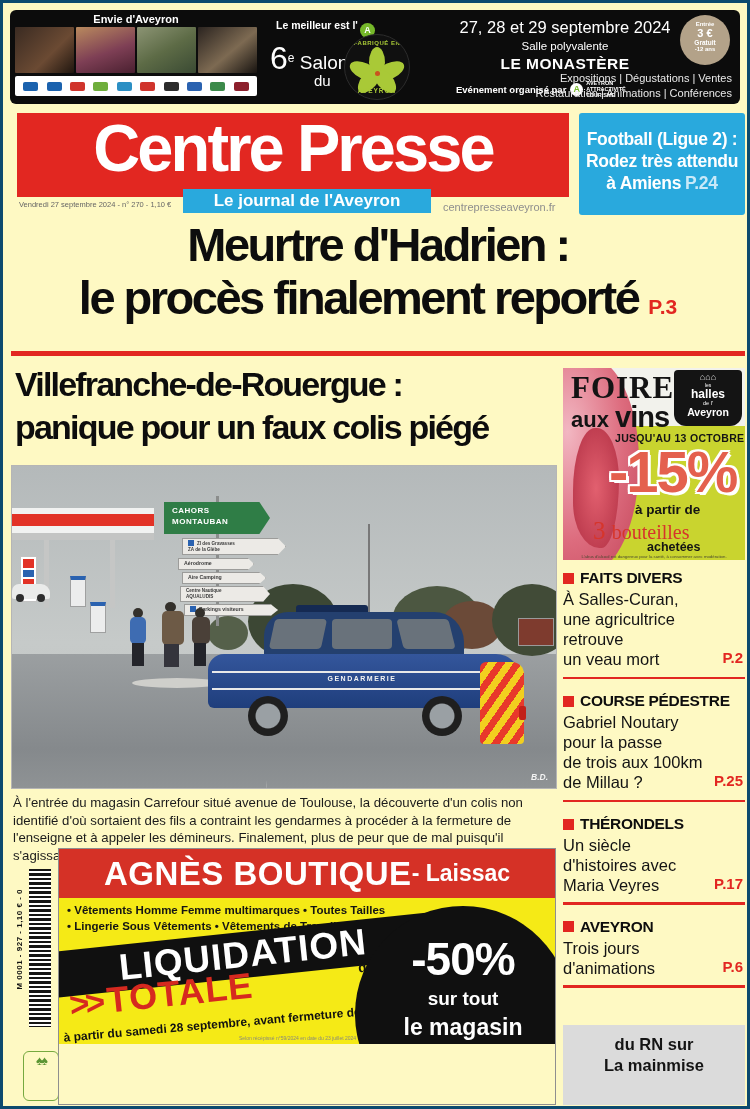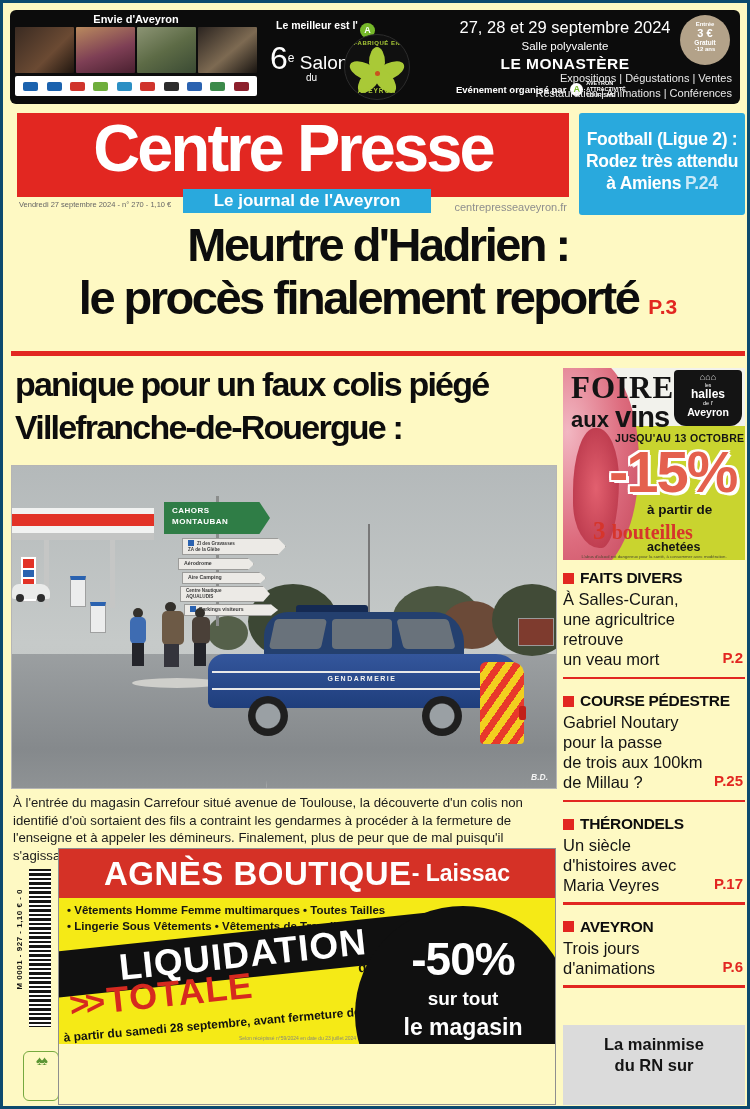--- a/index.html
+++ b/index.html
@@ -17,21 +17,21 @@
   .tb-ph3{background:linear-gradient(150deg,#8c9474,#5d6b46 50%,#3a4a33);}
   .tb-ph4{background:linear-gradient(140deg,#2b2420,#7d6a52 55%,#171310);}
   .tb-logos{margin-top:3px;height:20px;background:#fff;border-radius:2px;display:flex;align-items:center;justify-content:space-around;padding:0 4px;}
   .tb-logos span{display:inline-block;width:15px;height:9px;border-radius:2px;}
   .tb-center{width:188px;position:relative;}
   .tb-tagline{position:absolute;left:14px;top:9px;font-size:10.5px;font-weight:700;}
   .tb-tag-dot{display:inline-block;width:15px;height:15px;background:#76b82a;border-radius:50%;color:#fff;font-size:9px;font-weight:800;text-align:center;line-height:15px;vertical-align:-4px;margin-left:2px;}
   .tb-salon{position:absolute;left:8px;top:30px;font-size:19px;font-weight:400;}
   .tb-salon .num{font-size:32px;font-weight:400;}
   .tb-salon sup{font-size:12px;}
-  .tb-du{position:absolute;left:44px;top:62px;font-size:10px;}
+  .tb-du{position:absolute;left:52px;top:62px;font-size:15px;}
   .tb-logo-circle{position:absolute;left:82px;top:24px;width:64px;height:64px;border-radius:50%;background:#101010;border:1px solid #2c2c2c;overflow:hidden;}
   .tb-logo-circle .leaf{position:absolute;width:16px;height:26px;background:#a9c937;border-radius:50% 50% 50% 50%/60% 60% 40% 40%;}
   .tb-logo-top{position:absolute;top:5px;width:100%;text-align:center;font-size:6px;font-weight:700;color:#a9c937;letter-spacing:.5px;}
   .tb-logo-bottom{position:absolute;bottom:5px;width:100%;text-align:center;font-size:6.5px;font-weight:800;color:#a9c937;letter-spacing:1px;}
   .tb-logo-dot{position:absolute;left:30px;top:36px;width:5px;height:5px;background:#c9541f;border-radius:50%;}
   .tb-right{flex:1;position:relative;}
   .tb-dates{position:absolute;left:0;top:8px;width:230px;text-align:center;font-size:16.5px;font-weight:400;}
   .tb-venue{position:absolute;left:0;top:30px;width:230px;text-align:center;font-size:11.5px;}
   .tb-city{position:absolute;left:0;top:45px;width:230px;text-align:center;font-size:15.5px;font-weight:700;letter-spacing:.5px;}
   .tb-badge{position:absolute;right:10px;top:5px;width:50px;height:50px;background:#b3a289;border-radius:50%;text-align:center;color:#fff;font-weight:700;padding-top:6px;box-sizing:border-box;}
@@ -41,21 +41,21 @@
   .tb-org-a{width:13px;height:13px;border-radius:50%;background:#fff;color:#76b82a;font-size:9px;font-weight:800;text-align:center;line-height:13px;}
   .tb-org-name{font-size:5.5px;font-weight:700;line-height:1.1;white-space:pre-line;}
   .tb-cats{position:absolute;right:8px;bottom:20px;font-size:11px;color:#e9e9e9;}
   .tb-cats2{position:absolute;right:8px;bottom:5px;font-size:11px;color:#e9e9e9;}
 
   
   .masthead{position:absolute;left:14px;top:110px;width:552px;height:84px;background:#e22721;}
   .masthead-title{position:absolute;width:100%;top:-4px;text-align:center;color:#fff;font-size:67px;font-weight:700;letter-spacing:-3px;white-space:nowrap;transform:scaleX(.97);}
   .mast-ribbon{position:absolute;left:180px;top:186px;width:248px;height:24px;background:#29a9dd;color:#fff;font-size:17px;font-weight:700;text-align:center;line-height:24px;}
   .mast-edition{position:absolute;left:16px;top:197px;font-size:7.5px;color:#666;}
-  .mast-site{position:absolute;left:440px;top:198px;width:124px;text-align:right;font-size:11px;color:#8e8e8e;}
+  .mast-site{position:absolute;left:440px;top:198px;width:124px;text-align:left;font-size:11px;color:#8e8e8e;}
   .football-box{position:absolute;left:576px;top:110px;width:166px;height:102px;background:#29a9dd;border-radius:3px;color:#fff;text-align:center;font-weight:700;font-size:17.5px;line-height:1.25;padding-top:16px;box-sizing:border-box;letter-spacing:-.3px;}
   .football-box .pg{color:#c9e9f8;margin-left:4px;}
 
   
   .headline{position:absolute;left:8px;top:216px;width:734px;text-align:center;color:#0d0d0d;font-weight:700;font-size:47px;line-height:1.12;letter-spacing:-2.5px;}
   .headline .pg{color:#e22721;font-size:21px;font-weight:700;letter-spacing:0;margin-left:10px;}
   .red-rule{position:absolute;left:8px;top:348px;width:734px;height:5px;background:#e22721;}
   .subheadline{position:absolute;left:12px;top:360px;width:545px;color:#0d0d0d;font-weight:700;font-size:34px;line-height:1.25;letter-spacing:-1.8px;}
 
   
@@ -165,22 +165,22 @@
   .vins-aux{position:absolute;left:8px;top:33px;font-size:22px;font-weight:800;color:#141414;}
   .vins-vins{font-size:29px;letter-spacing:-1px;}
   .vins-badge{position:absolute;right:3px;top:2px;width:68px;height:56px;background:#141414;border-radius:4px 4px 12px 12px;color:#fff;text-align:center;padding-top:3px;box-sizing:border-box;}
   .vins-badge .skyline{font-size:9px;line-height:9px;color:#e9e9e9;}
   .vins-badge .bl{font-size:5px;line-height:6px;}
   .vins-badge .bh{font-size:12px;font-weight:700;line-height:12px;}
   .vins-badge .bd{font-size:5.5px;line-height:7px;}
   .vins-badge .ba{font-size:10.5px;font-weight:700;line-height:10px;}
   .vins-until{position:absolute;left:52px;top:64px;font-size:10.5px;font-weight:800;color:#141414;letter-spacing:.3px;}
   .vins-pct{position:absolute;left:46px;top:70px;font-size:58px;font-weight:800;color:#e4604e;letter-spacing:-2px;text-shadow:2px 0 0 #fff,-2px 0 0 #fff,0 2px 0 #fff,0 -2px 0 #fff,2px 2px 0 #fff,-2px -2px 0 #fff,2px -2px 0 #fff,-2px 2px 0 #fff,3px 3px 0 #fff;}
-  .vins-from{position:absolute;left:72px;top:134px;font-size:13.5px;font-weight:700;color:#141414;padding-left:12px;}
-  .vins-bott{position:absolute;left:30px;top:149px;font-family:"Liberation Serif",serif;color:#d6352b;font-weight:700;}
+  .vins-from{position:absolute;left:72px;top:134px;font-size:13.5px;font-weight:700;color:#141414;}
+  .vins-bott{position:absolute;left:30px;top:149px;font-family:"Liberation Serif",serif;color:#d6352b;font-weight:400;}
   .vins-bott .q{font-size:25px;}
   .vins-bott .b{font-size:20px;}
   .vins-bought{position:absolute;left:84px;top:172px;font-size:12.5px;font-weight:700;color:#141414;}
   .vins-legal{position:absolute;left:0;bottom:1px;width:100%;text-align:center;font-size:4.3px;color:#4a4a30;}
 
   
   .sidebar{position:absolute;left:560px;top:566px;width:182px;}
   .sb-item{position:relative;margin-bottom:13px;}
   .sb-title{display:flex;align-items:center;gap:6px;font-size:15.5px;font-weight:800;color:#0d0d0d;letter-spacing:-.3px;margin-bottom:2px;}
   .sb-sq{width:11px;height:11px;background:#e22721;flex:0 0 11px;}
@@ -269,22 +269,22 @@
     <div><span>à Amiens</span><span class="pg">P.24</span></div>
   </div>
 
   <div class="headline">
     <div>Meurtre d'Hadrien :</div>
     <div><span>le procès finalement reporté</span><span class="pg">P.3</span></div>
   </div>
   <div class="red-rule"></div>
 
   <div class="subheadline">
+    <div>Villefranche-de-Rouergue :</div>
     <div>panique pour un faux colis piégé</div>
-    <div>Villefranche-de-Rouergue :</div>
   </div>
 
   <div class="photo">
     <div class="ph-road"></div>
     <div class="ph-curb"></div>
     <div class="ph-island"></div>
     <div class="ph-tree t1"></div>
     <div class="ph-tree t2"></div>
     <div class="ph-tree t3"></div>
     <div class="ph-tree t4"></div>
@@ -453,17 +453,17 @@
           <span>AVEYRON</span>
         </div>
       <div class="sb-body">Trois jours
 d'animations</div>
       <span class="sb-page">P.6</span>
       <div class="sb-rule"></div>
     </div>
   </div>
 
   <div class="gray-box">
+    <div>du RN sur</div>
     <div>La mainmise</div>
-    <div>du RN sur</div>
   </div>
 
 </div>
 
 </body></html>

